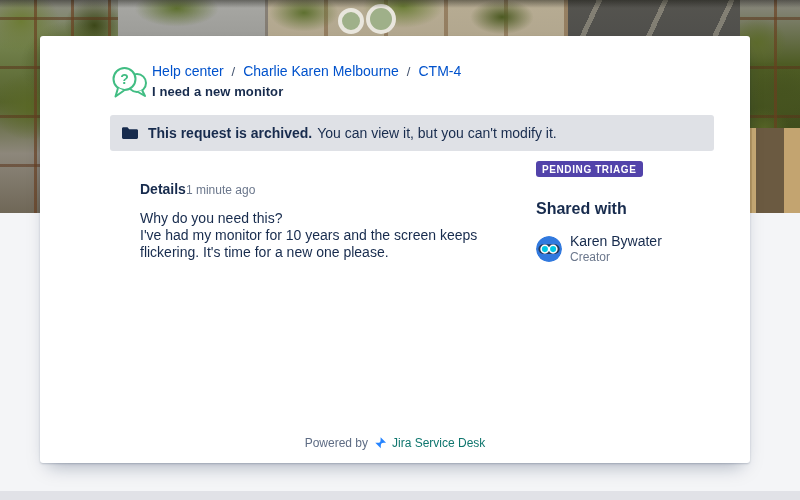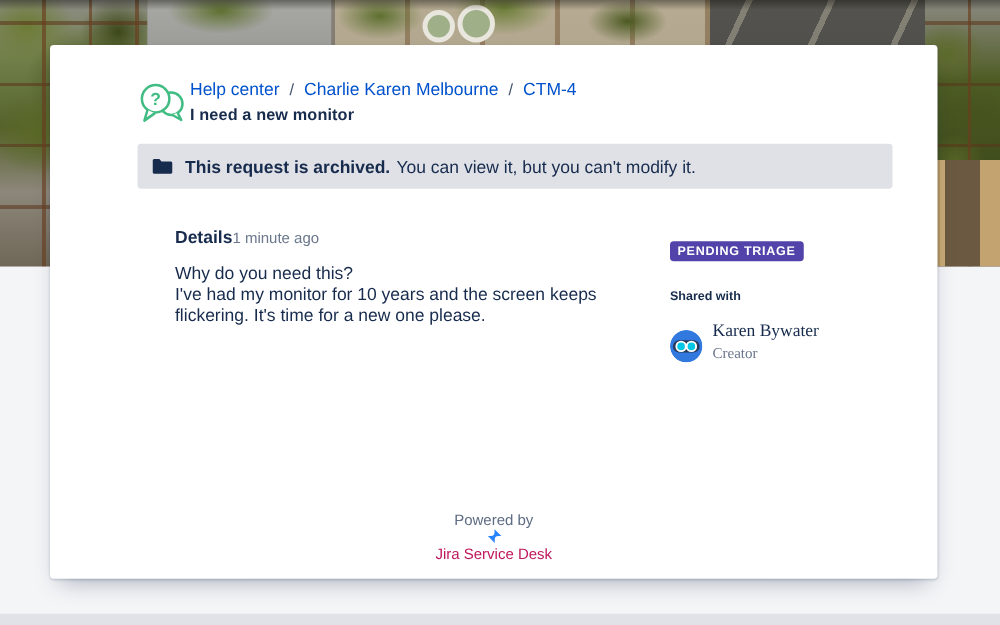--- a/index.html
+++ b/index.html
@@ -79,34 +79,34 @@
   .banner strong { margin-right:5px; }
 
   .cols { display:flex; align-items:flex-start; padding:8px 36px 0 100px; }
   .col-left { width:384px; padding-top:22px; }
   .details-head { display:flex; align-items:baseline; }
   .details-head h2 { font-size:14px; font-weight:700; color:var(--heading,#172B4D); }
   .details-head .time { font-size:12px; color:var(--muted,#6B778C); }
   .col-left p { font-size:14px; color:var(--heading,#172B4D); line-height:17px; }
   .col-left p.q { margin-top:13px; }
 
-  .col-right { margin-left:auto; width:178px;margin-top:32px; }
+  .col-right { margin-left:auto; width:178px; }
   .badge { display:inline-block; background:var(--badge-bg,#5243AA); color:#fff; font-size:10px; font-weight:700;
     letter-spacing:.6px; padding:3px 6px 2px; border-radius:3px; line-height:11px; }
-  .col-right h3 { font-size:10px; font-weight:700; color:var(--heading,#172B4D); margin-top:23px; }
-  .person { display:flex; align-items:flex-end; margin-top:15px;font-family:Liberation Serif, serif; }
+  .col-right h3 { font-size:16px; font-weight:700; color:var(--heading,#172B4D); margin-top:23px; }
+  .person { display:flex; align-items:center; margin-top:15px; }
   .avatar { width:26px; height:26px; border-radius:50%; flex:0 0 auto; overflow:hidden; }
   .person-text { margin-left:8px; }
   .pname { font-size:14px; color:var(--heading,#172B4D); }
   .prole { font-size:12px; color:var(--muted,#6B778C); margin-top:1px; }
 
   .foot { position:absolute; left:0; right:0; bottom:13px; display:flex; justify-content:center;
-    align-items:center; font-size:12px; color:#5E6C84;flex-direction:column; }
+    align-items:center; font-size:12px; color:#5E6C84; }
   .foot .jira-logo { display:inline-flex; margin:0 5px 0 6px; }
-  .foot a { color:#be185d; text-decoration:none; cursor:pointer; }
+  .foot a { color:#0f766e; text-decoration:none; cursor:pointer; }
 </style>
 </head>
 <body>
 
 <div class="stage">
 
   <div class="photo">
     <div class="ph-moss-left"></div>
     <div class="ph-panels"></div>
     <div class="ph-frames"></div>

